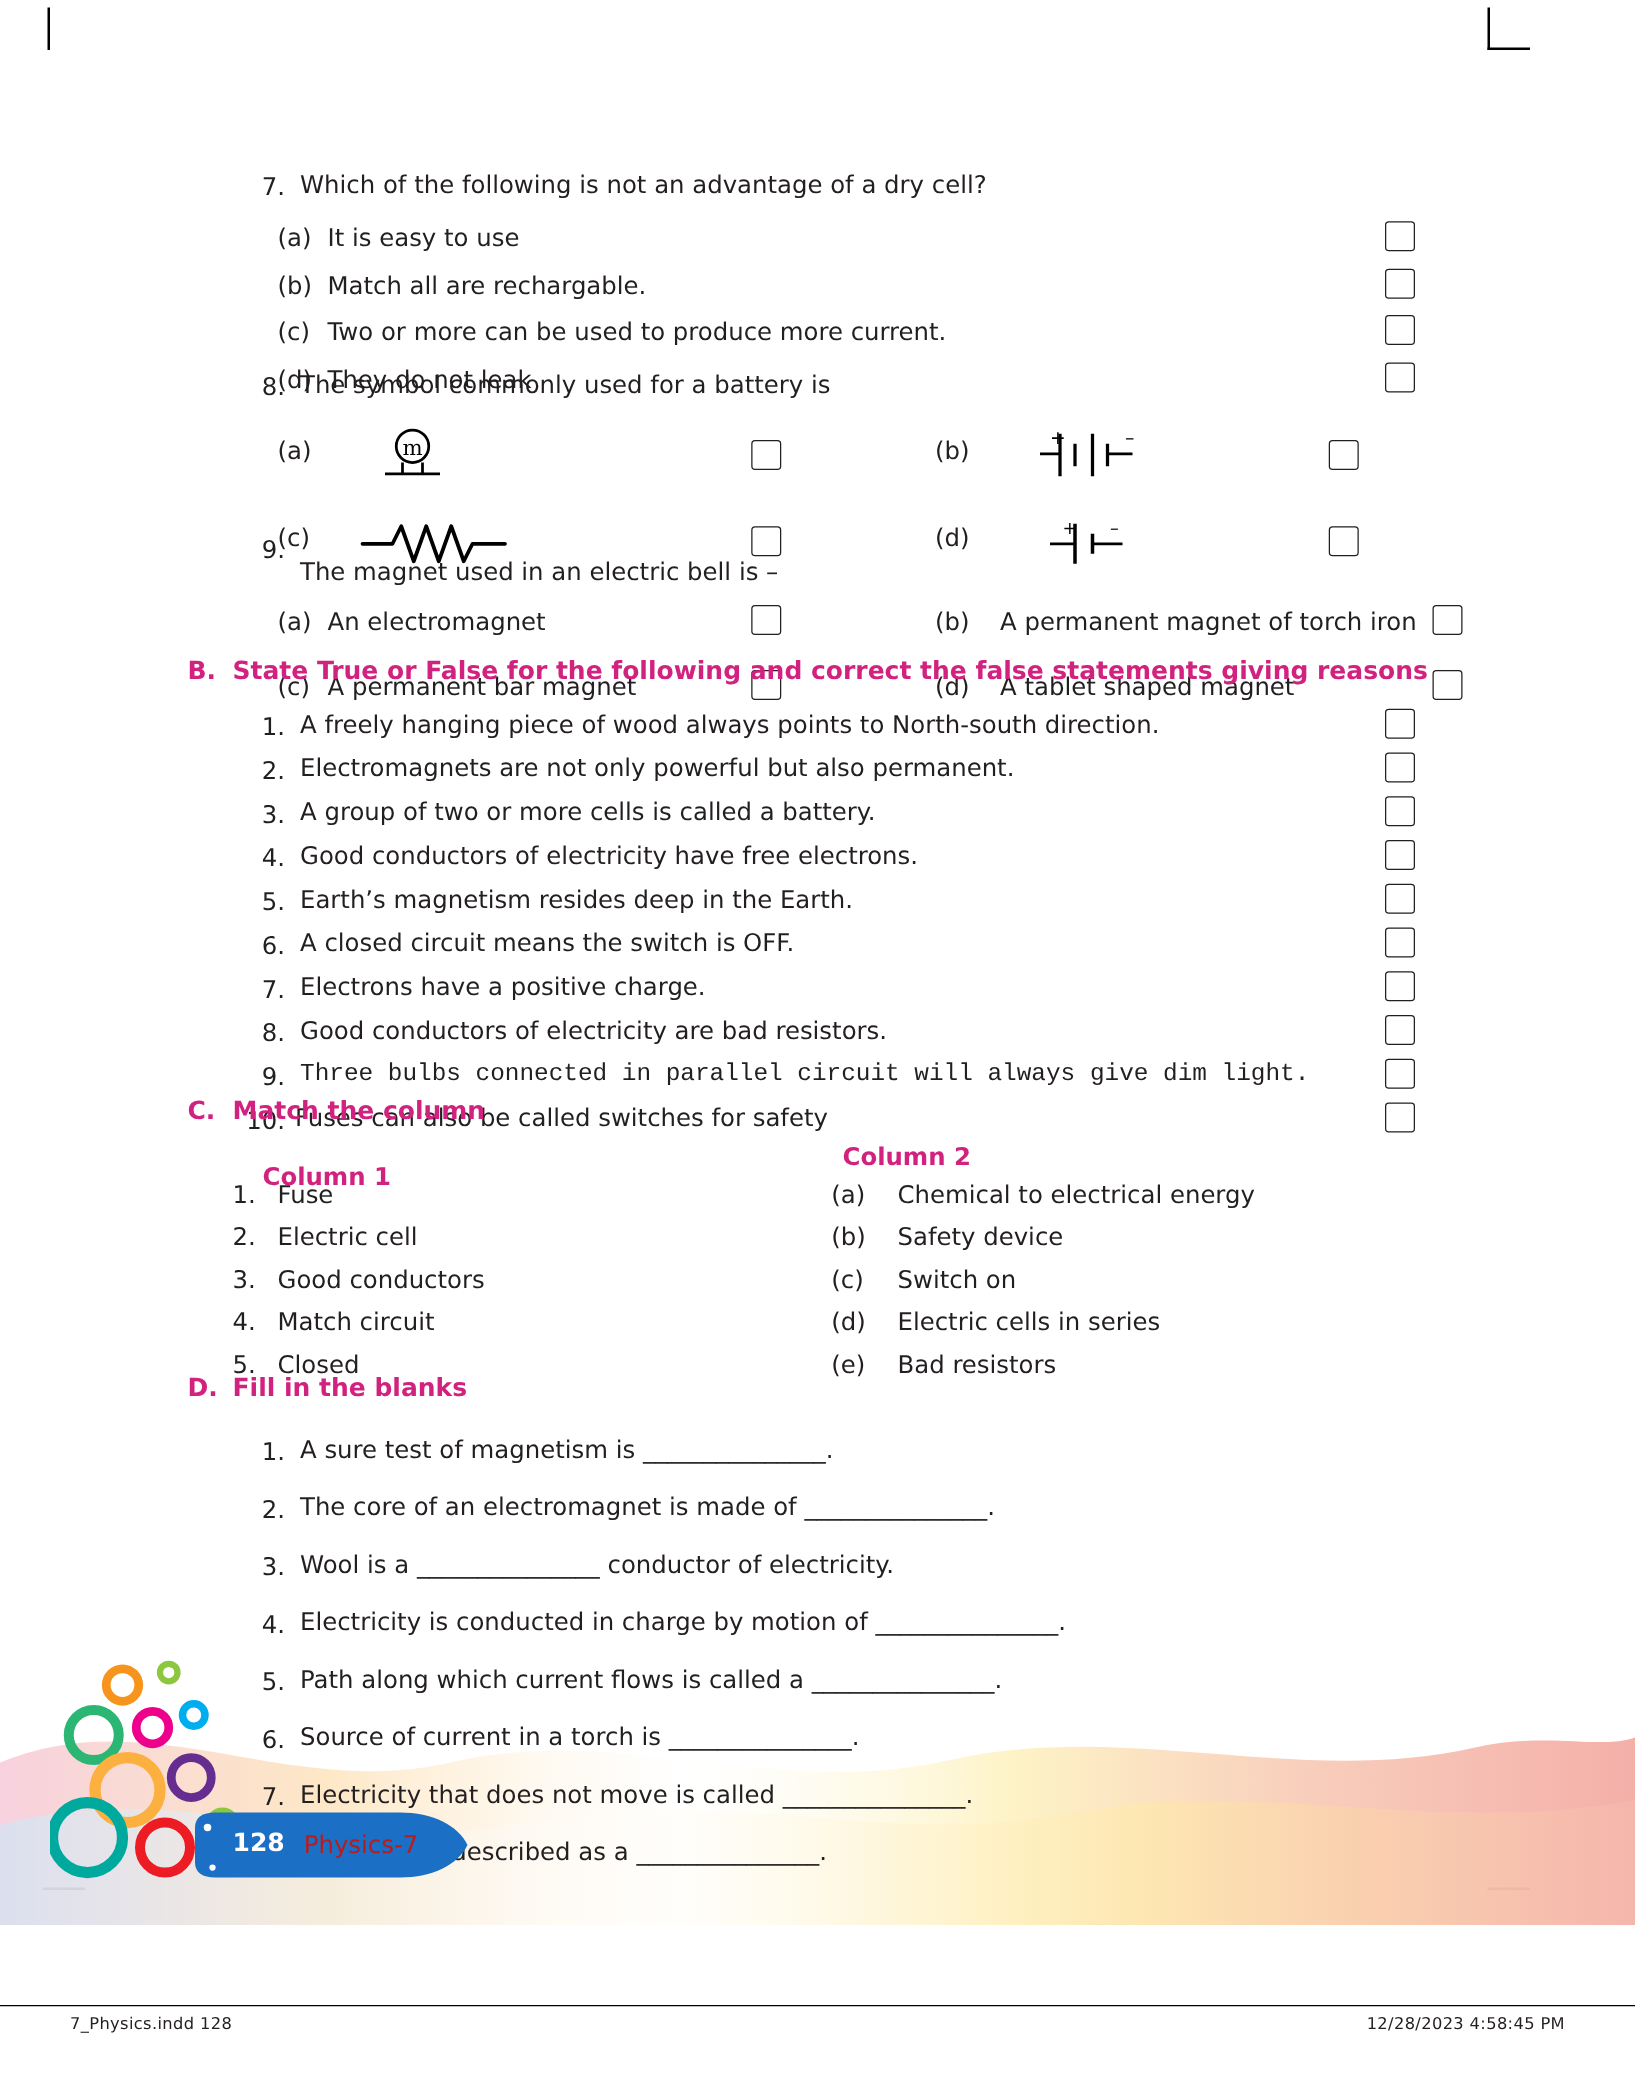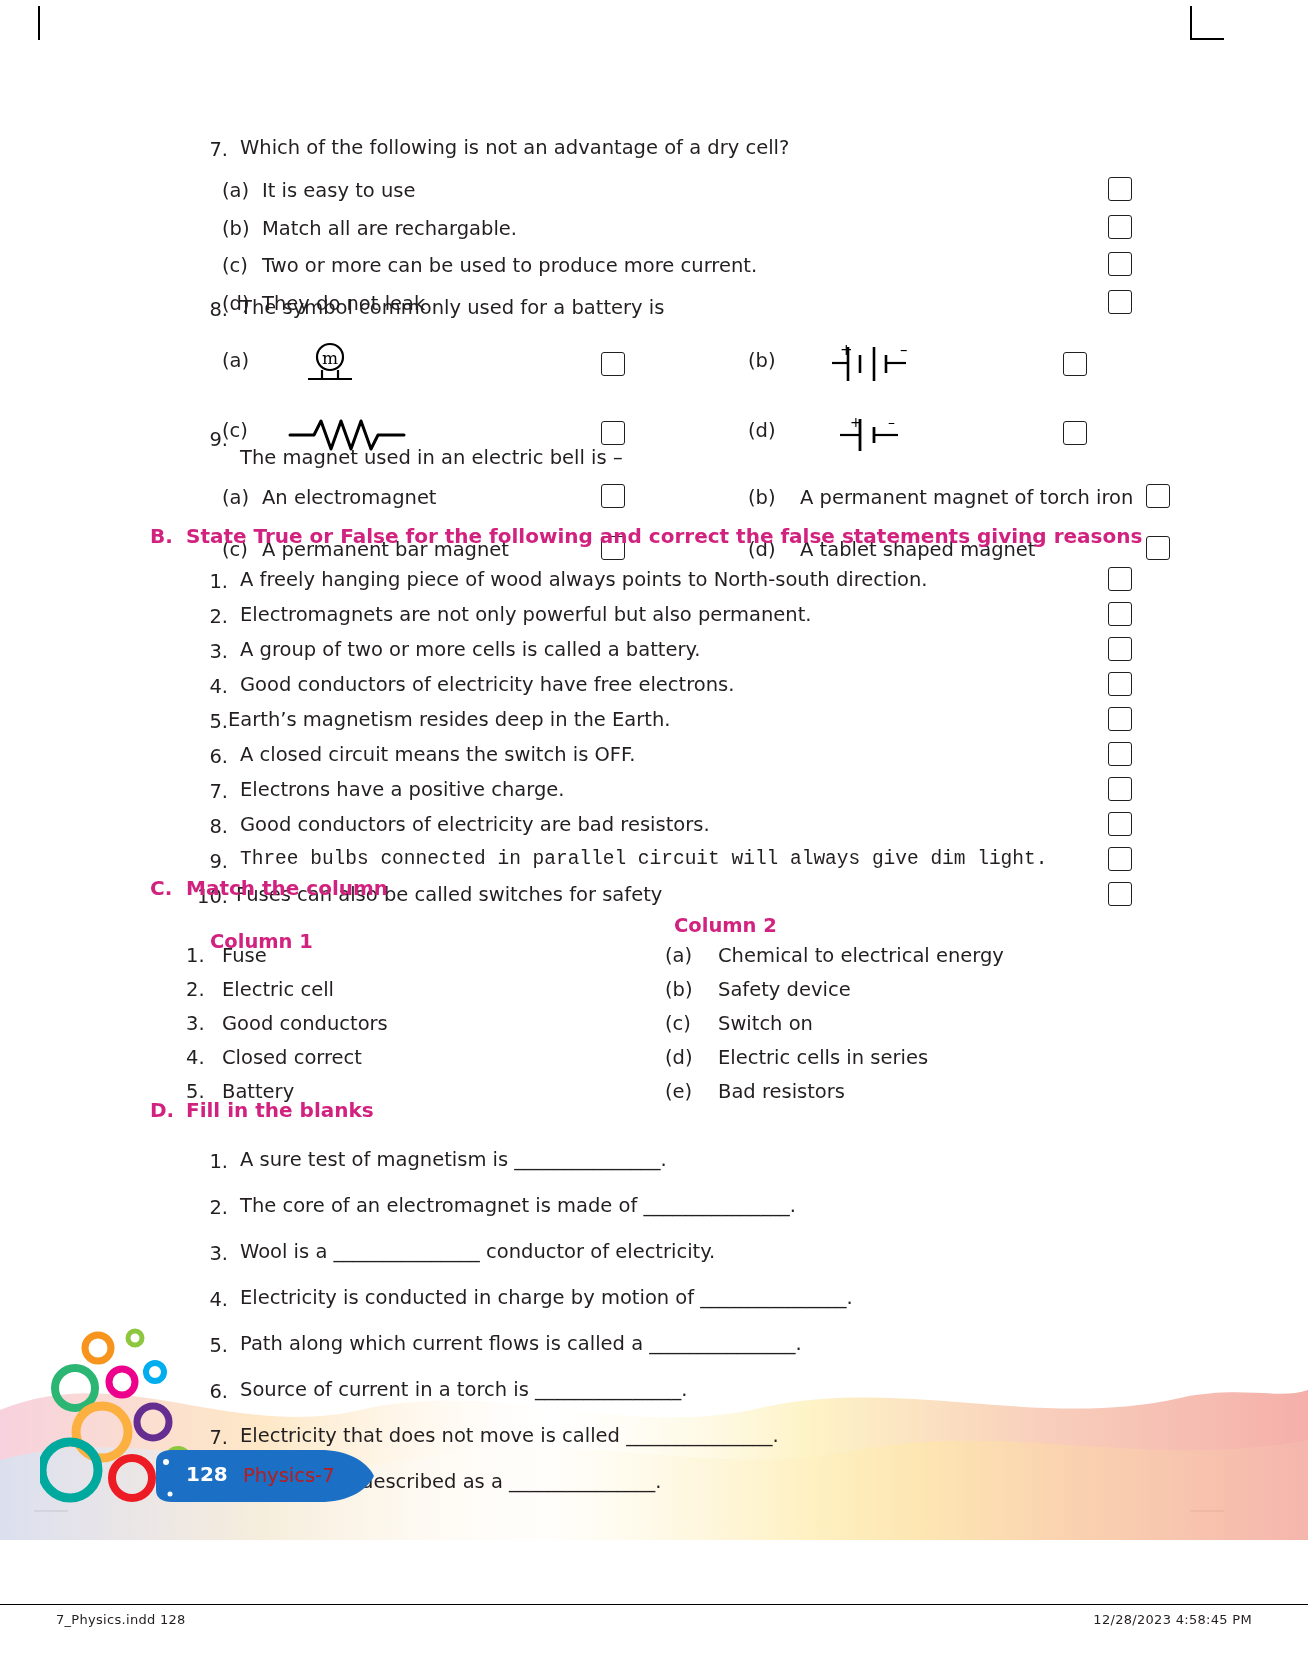--- a/index.html
+++ b/index.html
@@ -315,21 +315,21 @@
         <div class="txt" style="margin-left:12px;">A group of two or more cells is called a battery.</div>
         <div class="checkbox" style="left:922px; top:-3px;"></div>
       </div>
       <div class="row q-block" style="position:relative; margin-bottom:12px;">
         <div class="num">4.</div>
         <div class="txt" style="margin-left:12px;">Good conductors of electricity have free electrons.</div>
         <div class="checkbox" style="left:922px; top:-3px;"></div>
       </div>
       <div class="row q-block" style="position:relative; margin-bottom:12px;">
         <div class="num">5.</div>
-        <div class="txt" style="">Earth’s magnetism resides deep in the Earth.</div>
+        <div class="txt" style="margin-left:12px;">Earth’s magnetism resides deep in the Earth.</div>
         <div class="checkbox" style="left:922px; top:-3px;"></div>
       </div>
       <div class="row q-block" style="position:relative; margin-bottom:12px;">
         <div class="num">6.</div>
         <div class="txt" style="margin-left:12px;">A closed circuit means the switch is OFF.</div>
         <div class="checkbox" style="left:922px; top:-3px;"></div>
       </div>
       <div class="row q-block" style="position:relative; margin-bottom:12px;">
         <div class="num">7.</div>
         <div class="txt" style="margin-left:12px;">Electrons have a  positive charge.</div>
@@ -378,27 +378,27 @@
         <div class="txt" style="position:absolute; left:718px;">Safety device</div>
       </div>
       <div style="position:relative; height:34px;">
         <div class="txt" style="position:absolute; left:186px;">3.</div>
         <div class="txt" style="position:absolute; left:222px;">Good conductors</div>
         <div class="txt" style="position:absolute; left:665px;">(c)</div>
         <div class="txt" style="position:absolute; left:718px;">Switch on</div>
       </div>
       <div style="position:relative; height:34px;">
         <div class="txt" style="position:absolute; left:186px;">4.</div>
-        <div class="txt" style="position:absolute; left:222px;">Closed correct</div>
+        <div class="txt" style="position:absolute; left:222px;">Match circuit</div>
         <div class="txt" style="position:absolute; left:665px;">(d)</div>
         <div class="txt" style="position:absolute; left:718px;">Electric cells in series</div>
       </div>
       <div style="position:relative; height:34px;">
         <div class="txt" style="position:absolute; left:186px;">5.</div>
-        <div class="txt" style="position:absolute; left:222px;">Battery</div>
+        <div class="txt" style="position:absolute; left:222px;">Closed</div>
         <div class="txt" style="position:absolute; left:665px;">(e)</div>
         <div class="txt" style="position:absolute; left:718px;">Bad resistors</div>
       </div>
     </div>
   </div>
 
   <div style="position:absolute; left:0; top:1098px; width:1308px;">
     <div class="sec-head">
       <span class="letter">D.</span>
       <span>Fill in the blanks</span>

